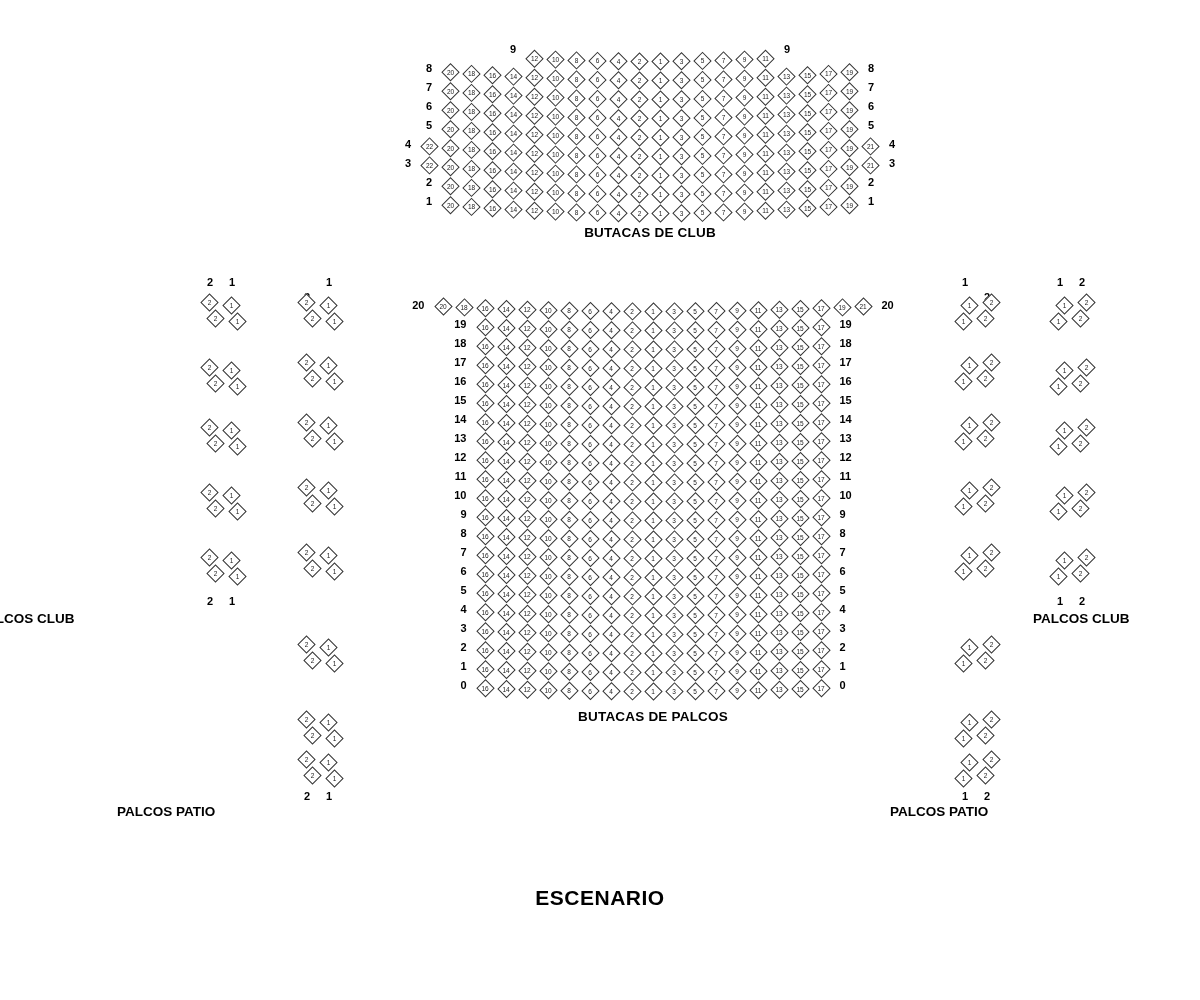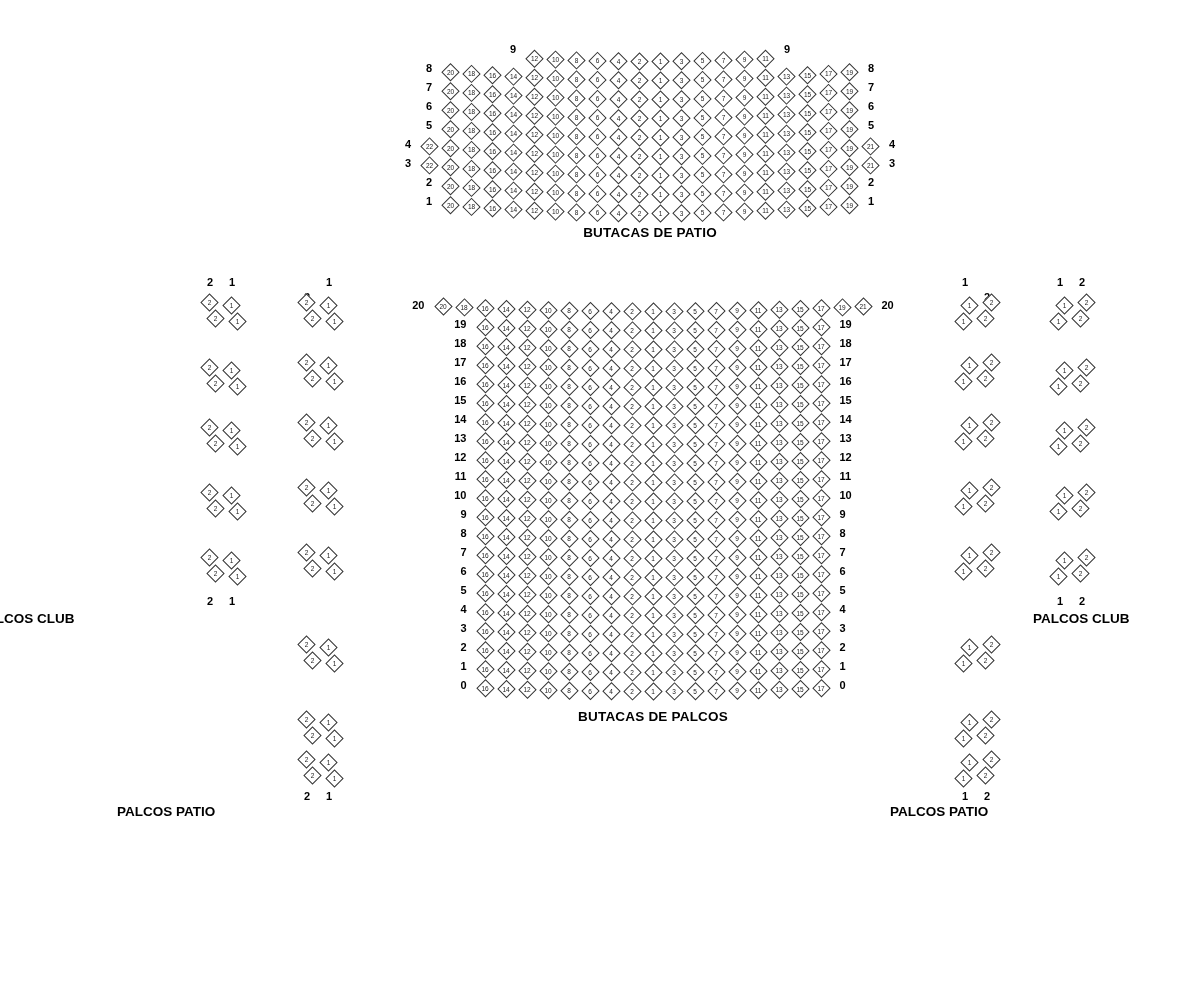--- a/index.html
+++ b/index.html
@@ -612,21 +612,21 @@
           </div>
           <div class="seat" style="transform: translateY(5.4px);">
             <span class="num">17</span>
           </div>
           <div class="seat" style="transform: translateY(3.7px);">
             <span class="num">19</span>
           </div>
           <span class="row-label right">1</span>
         </div>
       </div>
-    <h2 class="block-title">BUTACAS DE PATIO</h2>
+    <h2 class="block-title">BUTACAS DE CLUB</h2>
   </section>
 
   <section class="block" id="patio-block">
     <div class="rows" id="patio-rows">
         <div class="seat-row">
           <span class="row-label left">20</span>
           <div class="seat" style="transform: translateY(1px);">
             <span class="num">20</span>
           </div>
           <div class="seat" style="transform: translateY(1.9px);">
@@ -2192,13 +2192,14 @@
         <span style="left: 5px; top: 0px;">1</span>
         <span style="left: 27px; top: 0px;">2</span>
       </div>
     </div>
 
   <div class="side-label" id="lbl-palcos-club-left">PALCOS CLUB</div>
   <div class="side-label" id="lbl-palcos-club-right">PALCOS CLUB</div>
   <div class="side-label" id="lbl-palcos-patio-left">PALCOS PATIO</div>
   <div class="side-label" id="lbl-palcos-patio-right">PALCOS PATIO</div>
 
+  <div class="stage-label">ESCENARIO</div>
 </div>
 
 </body></html>

